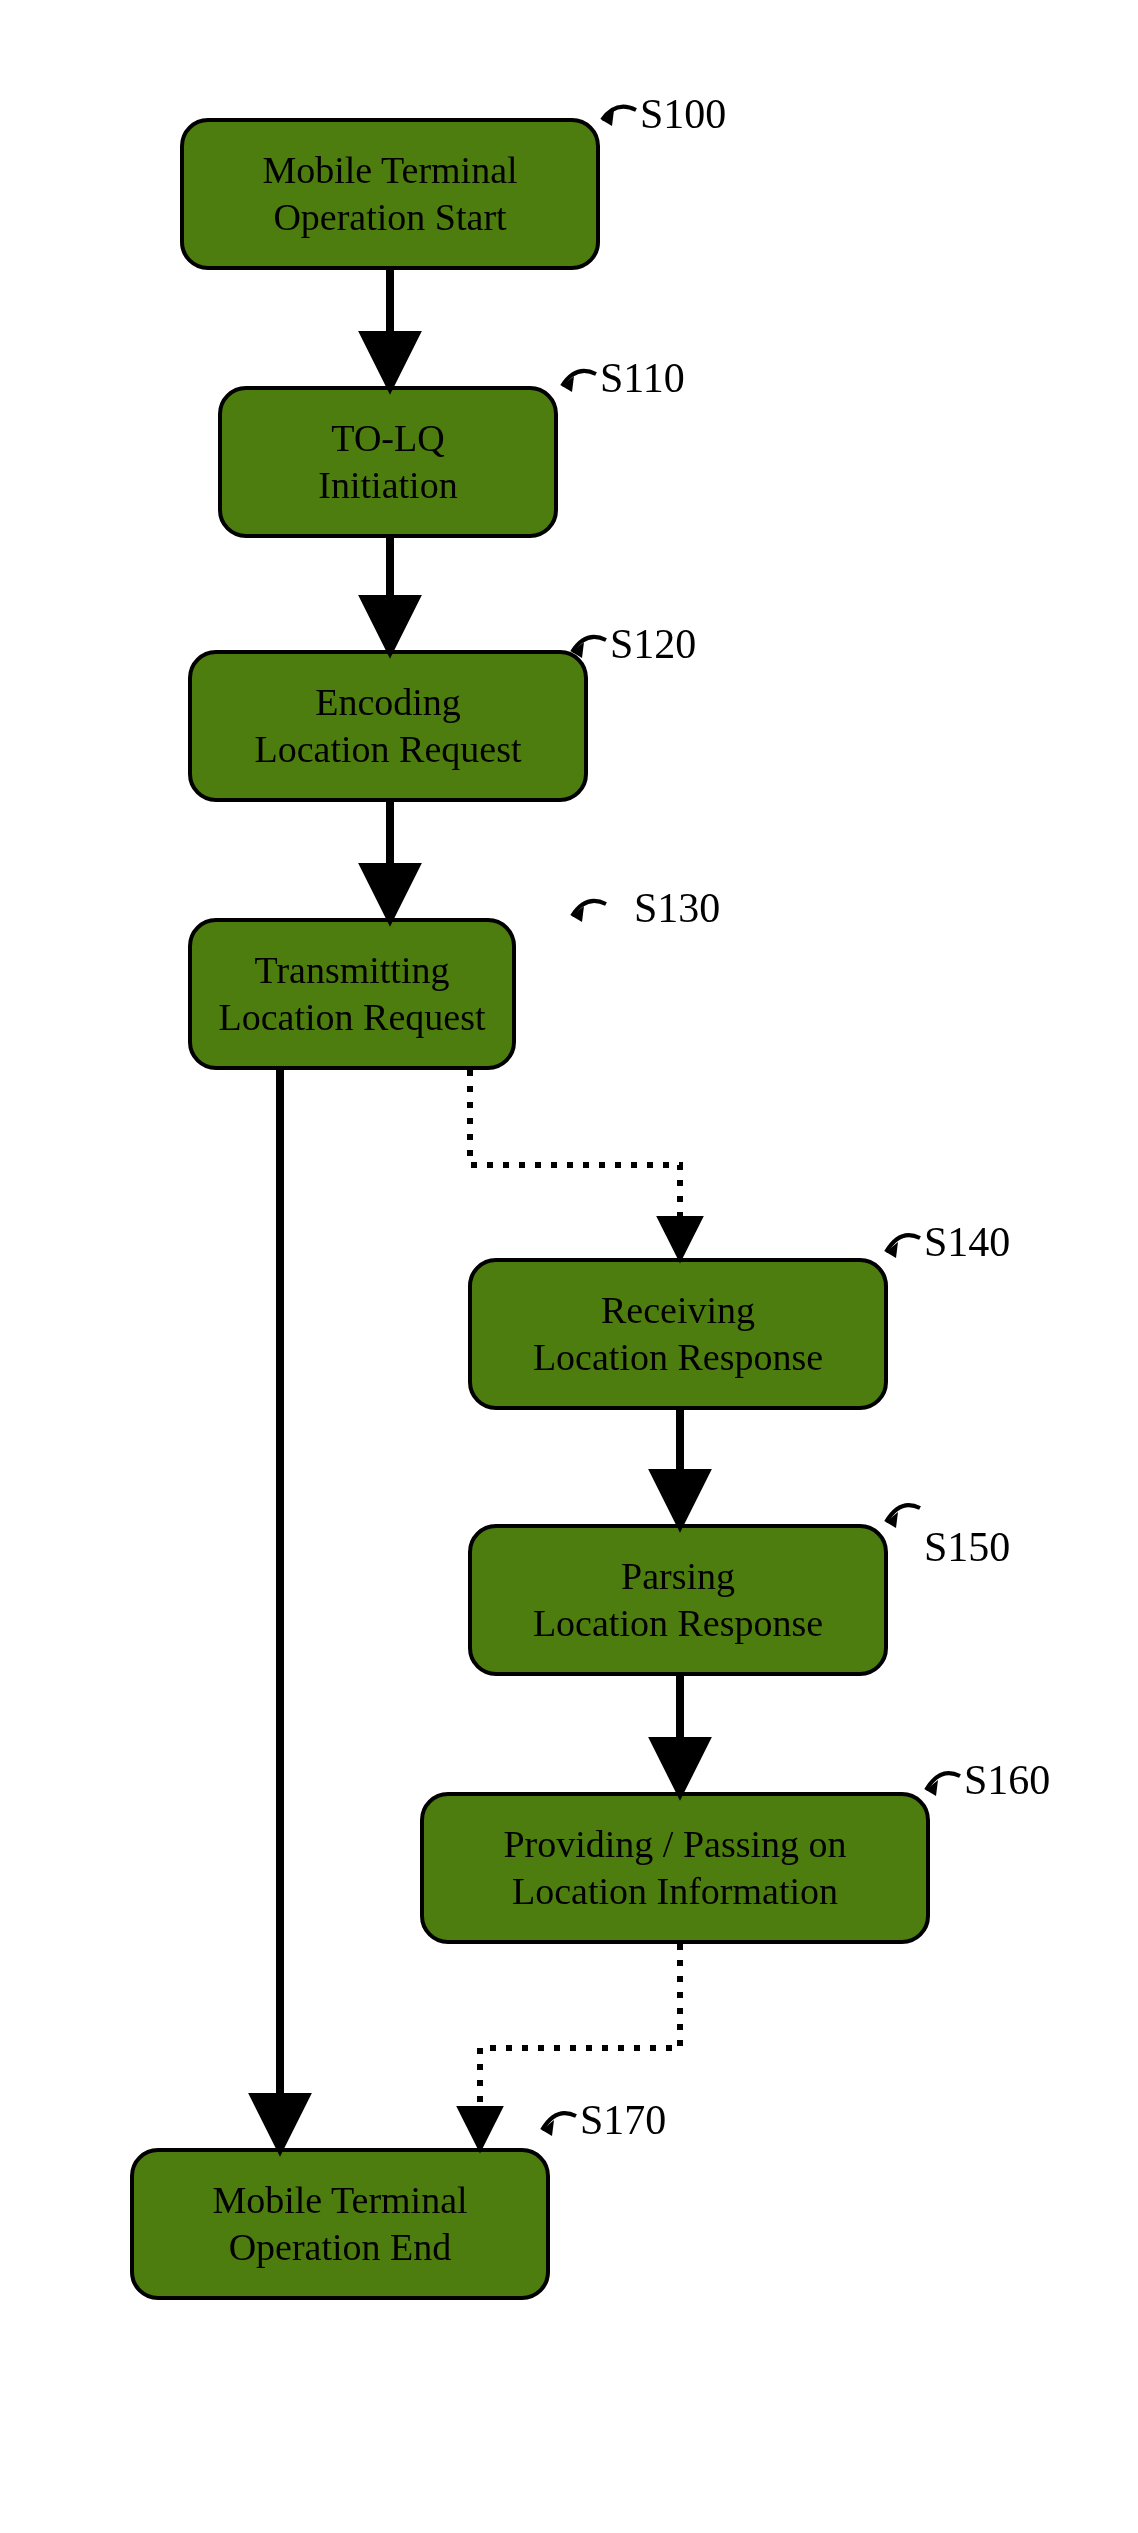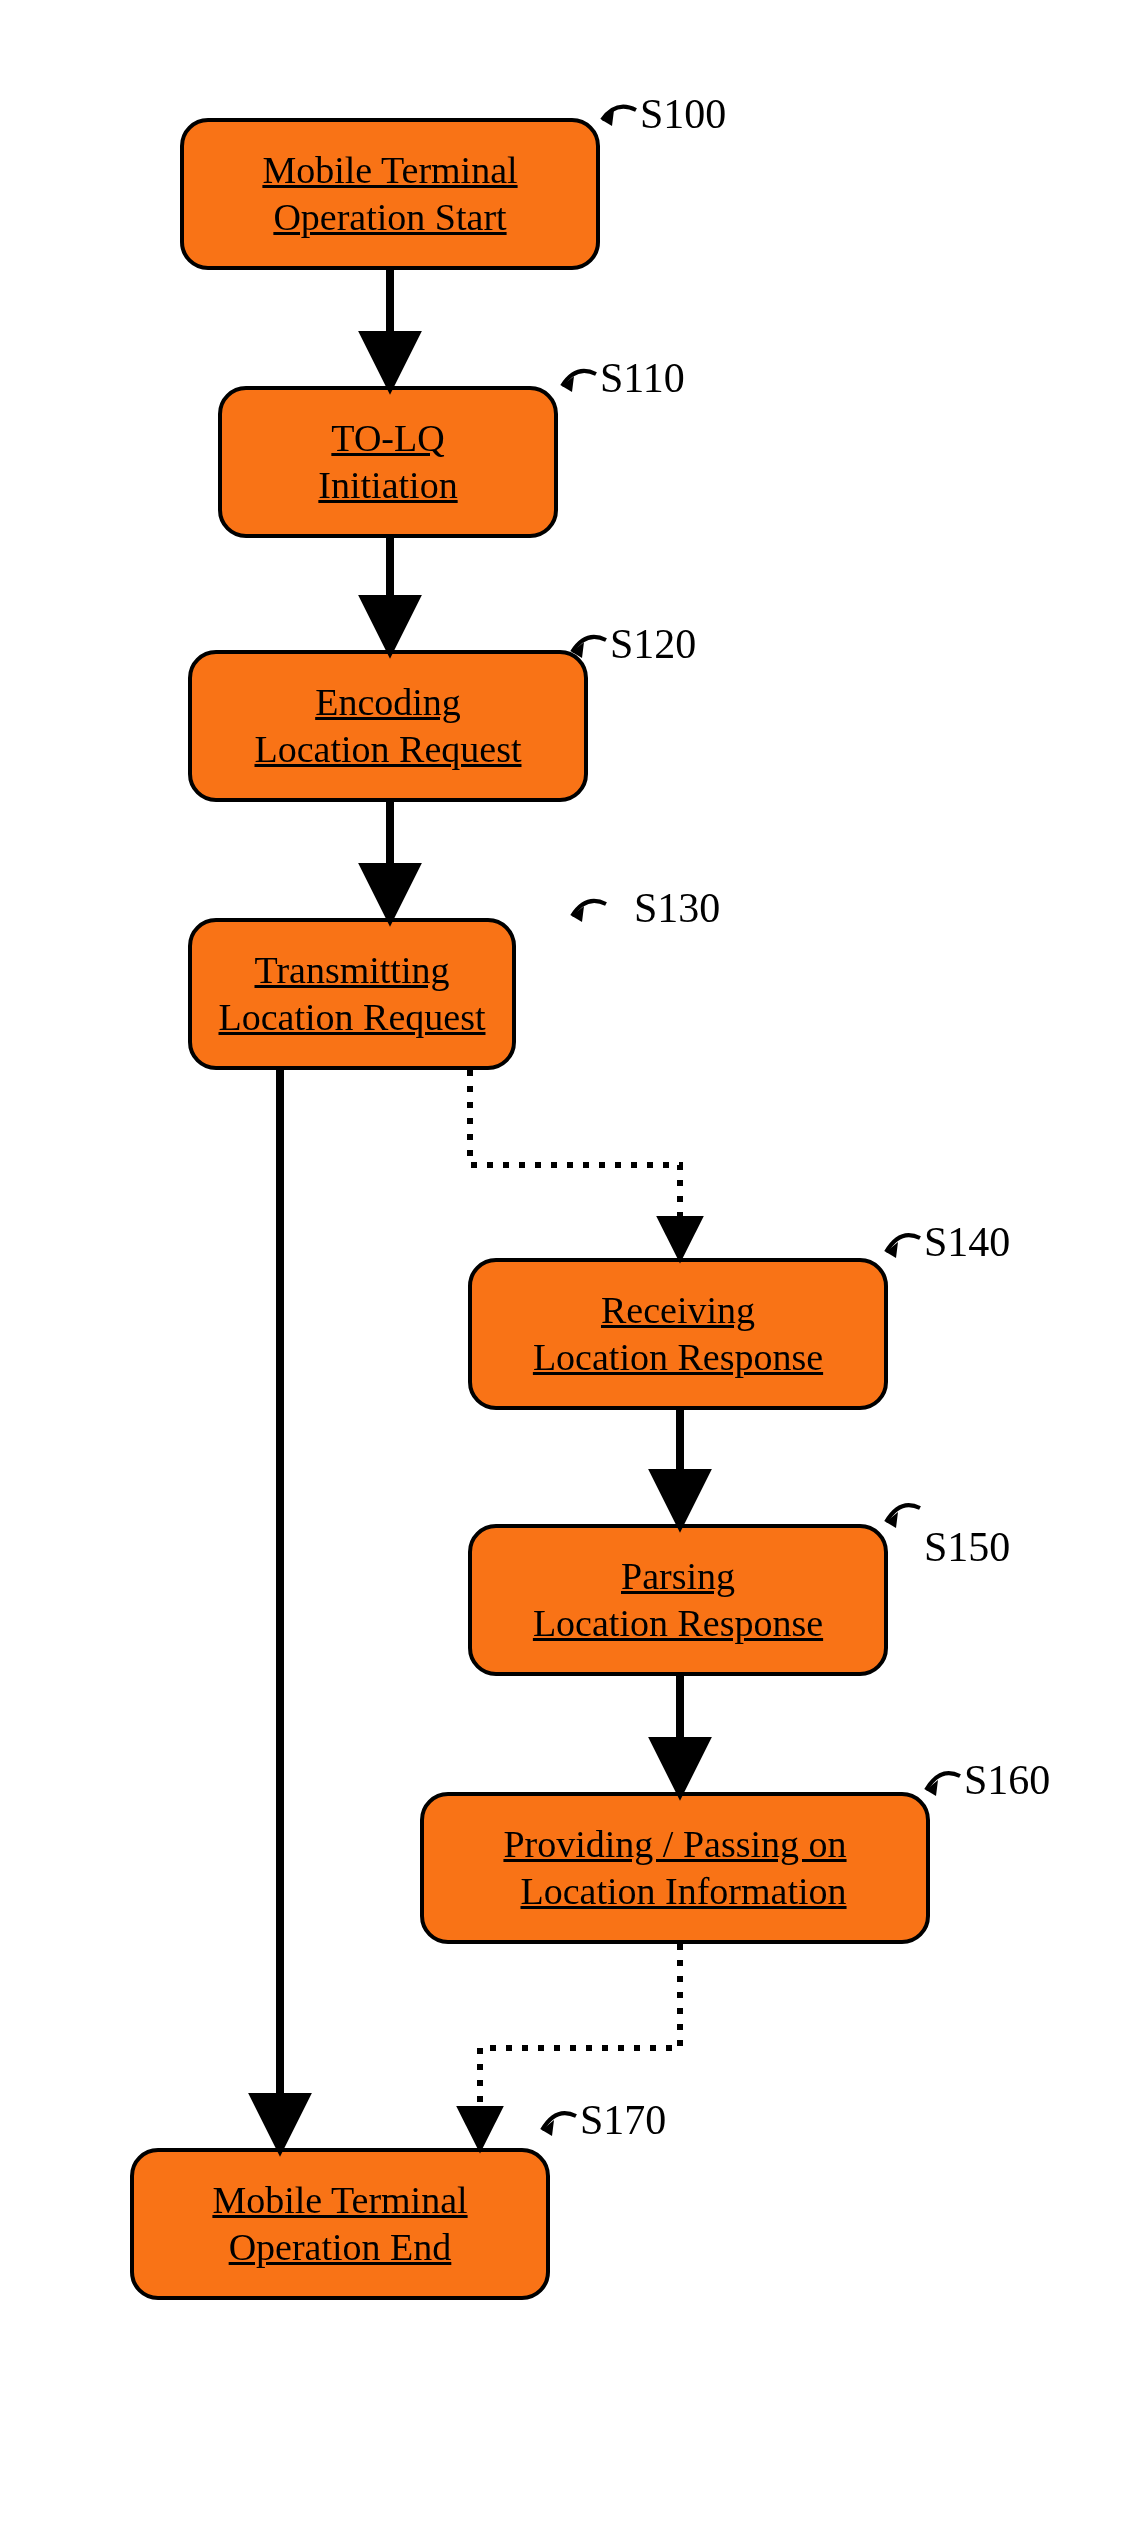--- a/index.html
+++ b/index.html
@@ -10,30 +10,29 @@
   }
   .canvas {
     position: relative;
     width: 1138px;
     height: 2533px;
   }
   .node {
     position: absolute;
     border: 4px solid #000;
     border-radius: 28px;
-    background: #f97316;
+    background: #4d7c0f;
     display: flex;
     align-items: center;
     justify-content: center;
     text-align: center;
     font-size: 38px;
     line-height: 1.25;
     padding: 4px 8px;
     box-sizing: border-box;
-    text-decoration: underline;
   }
   .label {
     position: absolute;
     font-size: 42px;
     font-weight: 400;
   }
   svg.overlay {
     position: absolute;
     top: 0;
     left: 0;
@@ -77,21 +76,21 @@
   </div>
   <div class="label" style="left:924px; top:1218px;">S140</div>
 
   <div class="node" style="left:468px; top:1524px; width:420px; height:152px;">
     <span style="white-space:pre-line;">Parsing
 Location Response</span>
   </div>
   <div class="label" style="left:924px; top:1488px;margin-top:35px;">S150</div>
 
   <div class="node" style="left:420px; top:1792px; width:510px; height:152px;">
-    <span style="white-space:pre-line;text-align:right;">Providing / Passing on
+    <span style="white-space:pre-line;">Providing / Passing on
 Location Information</span>
   </div>
   <div class="label" style="left:964px; top:1756px;">S160</div>
 
   <div class="node" style="left:130px; top:2148px; width:420px; height:152px;">
     <span style="white-space:pre-line;">Mobile Terminal
 Operation End</span>
   </div>
   <div class="label" style="left:580px; top:2096px;">S170</div>
 

